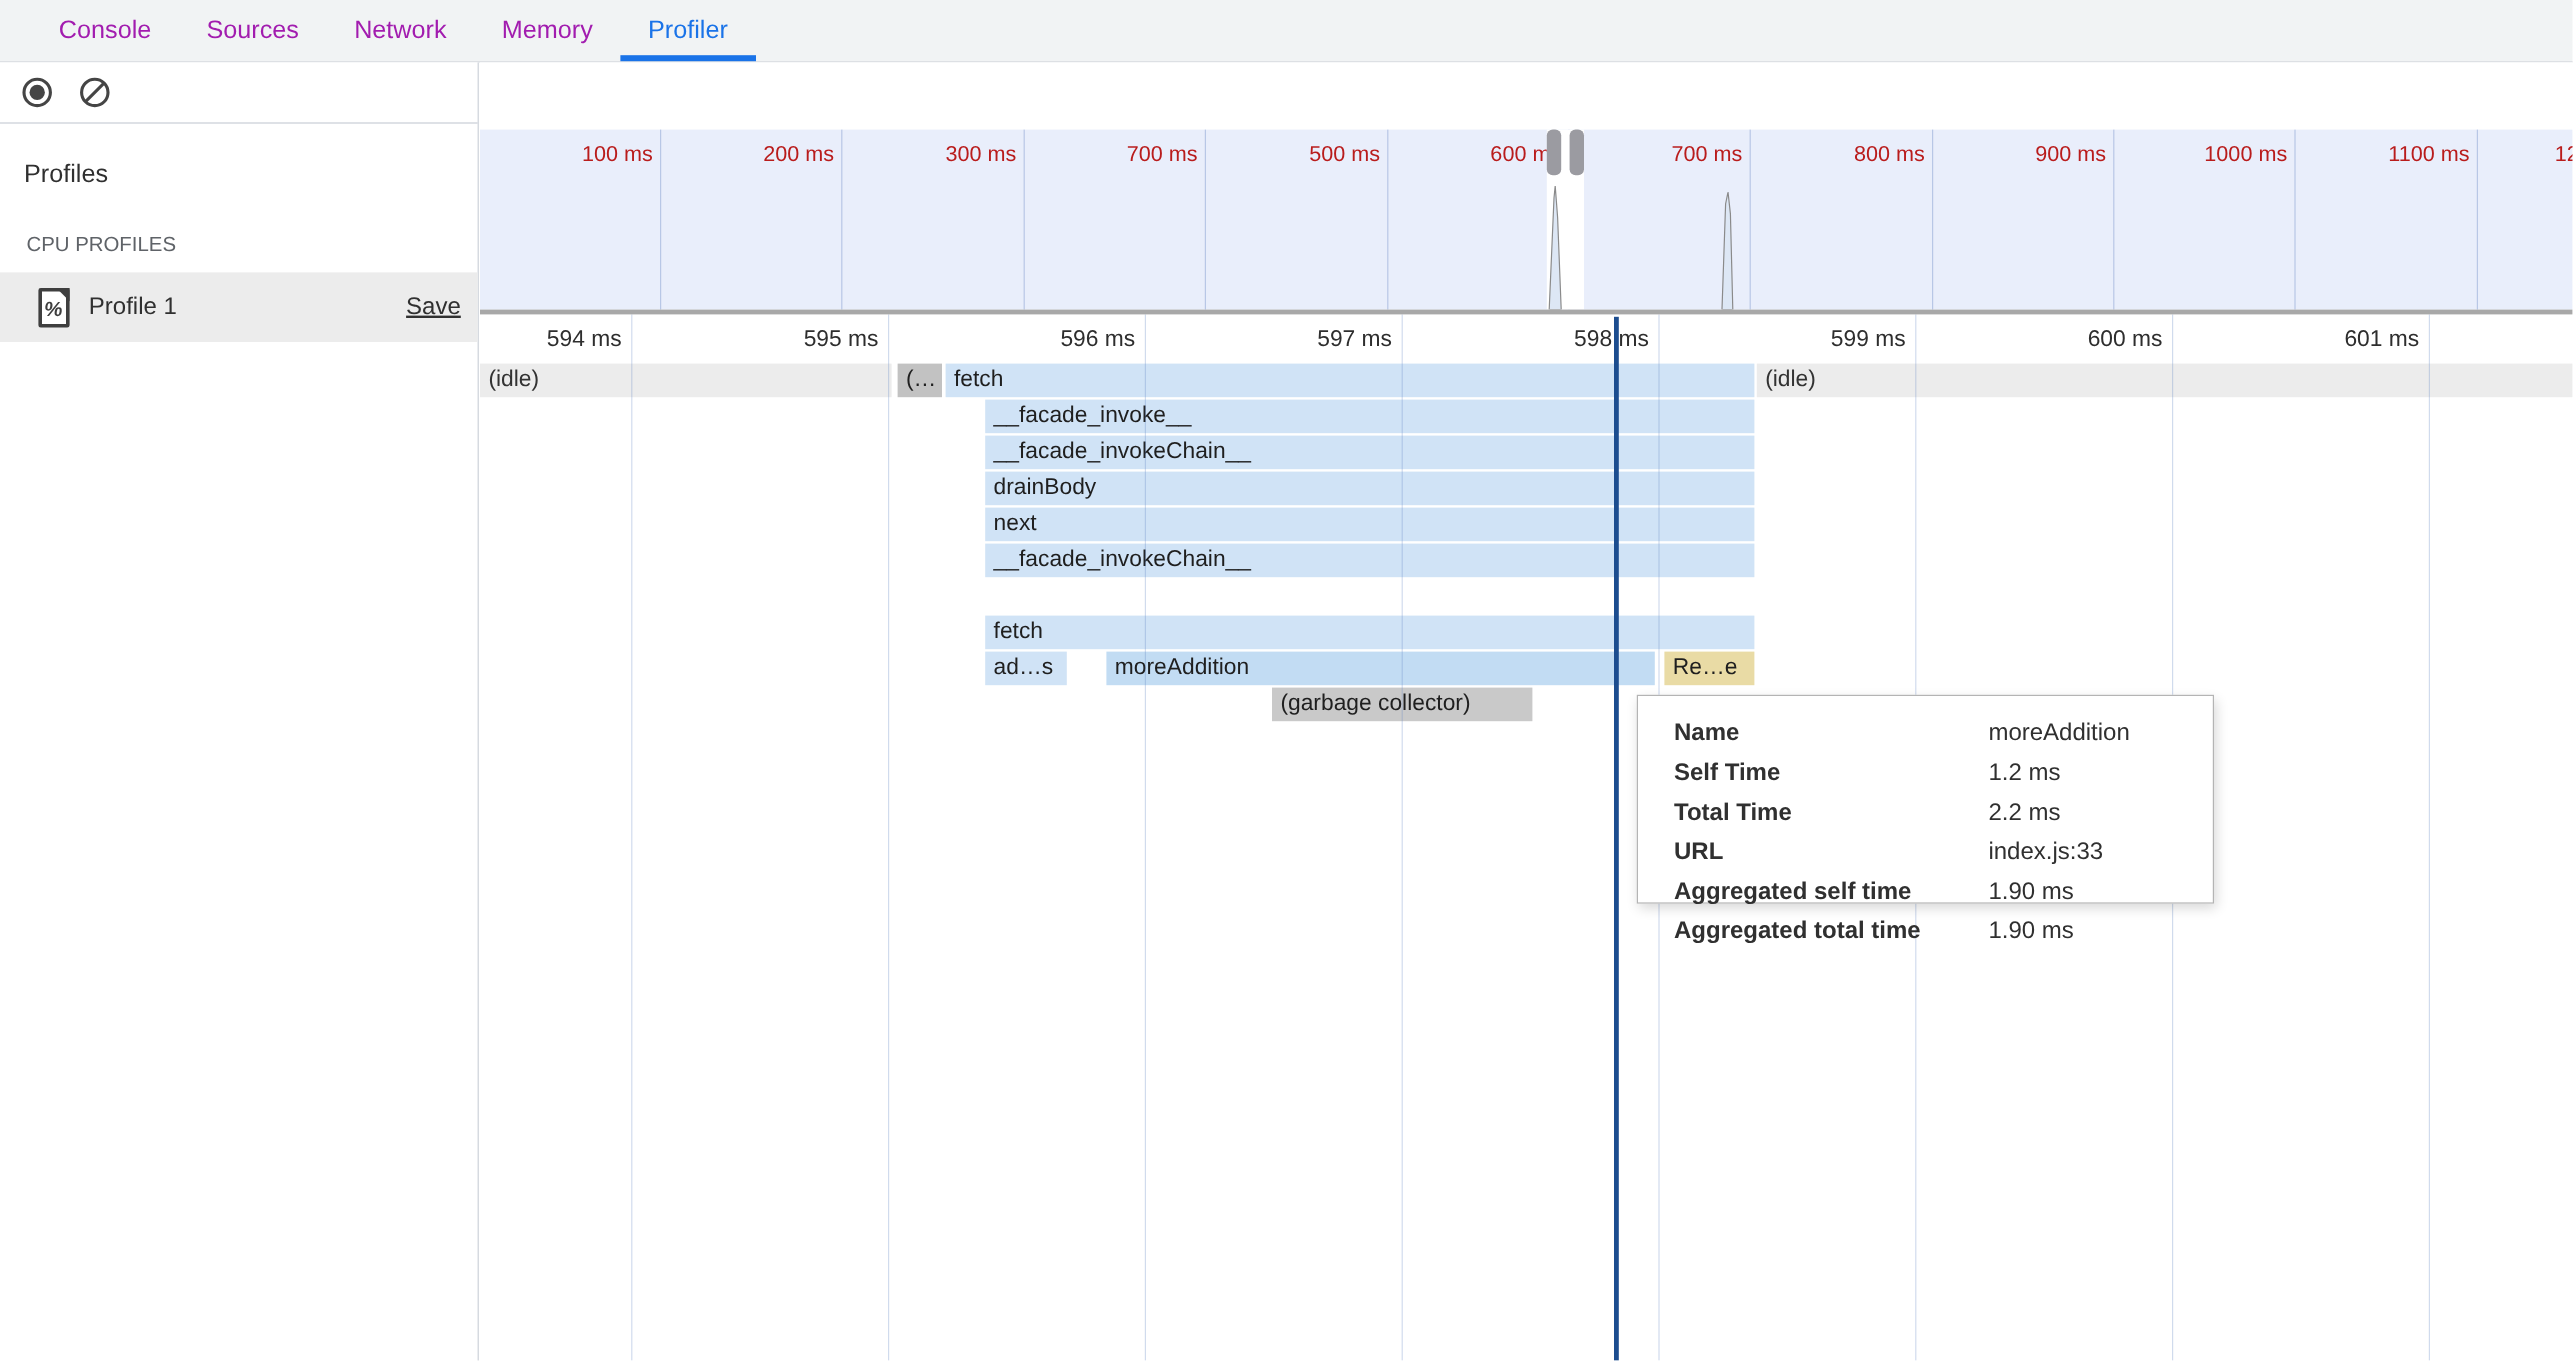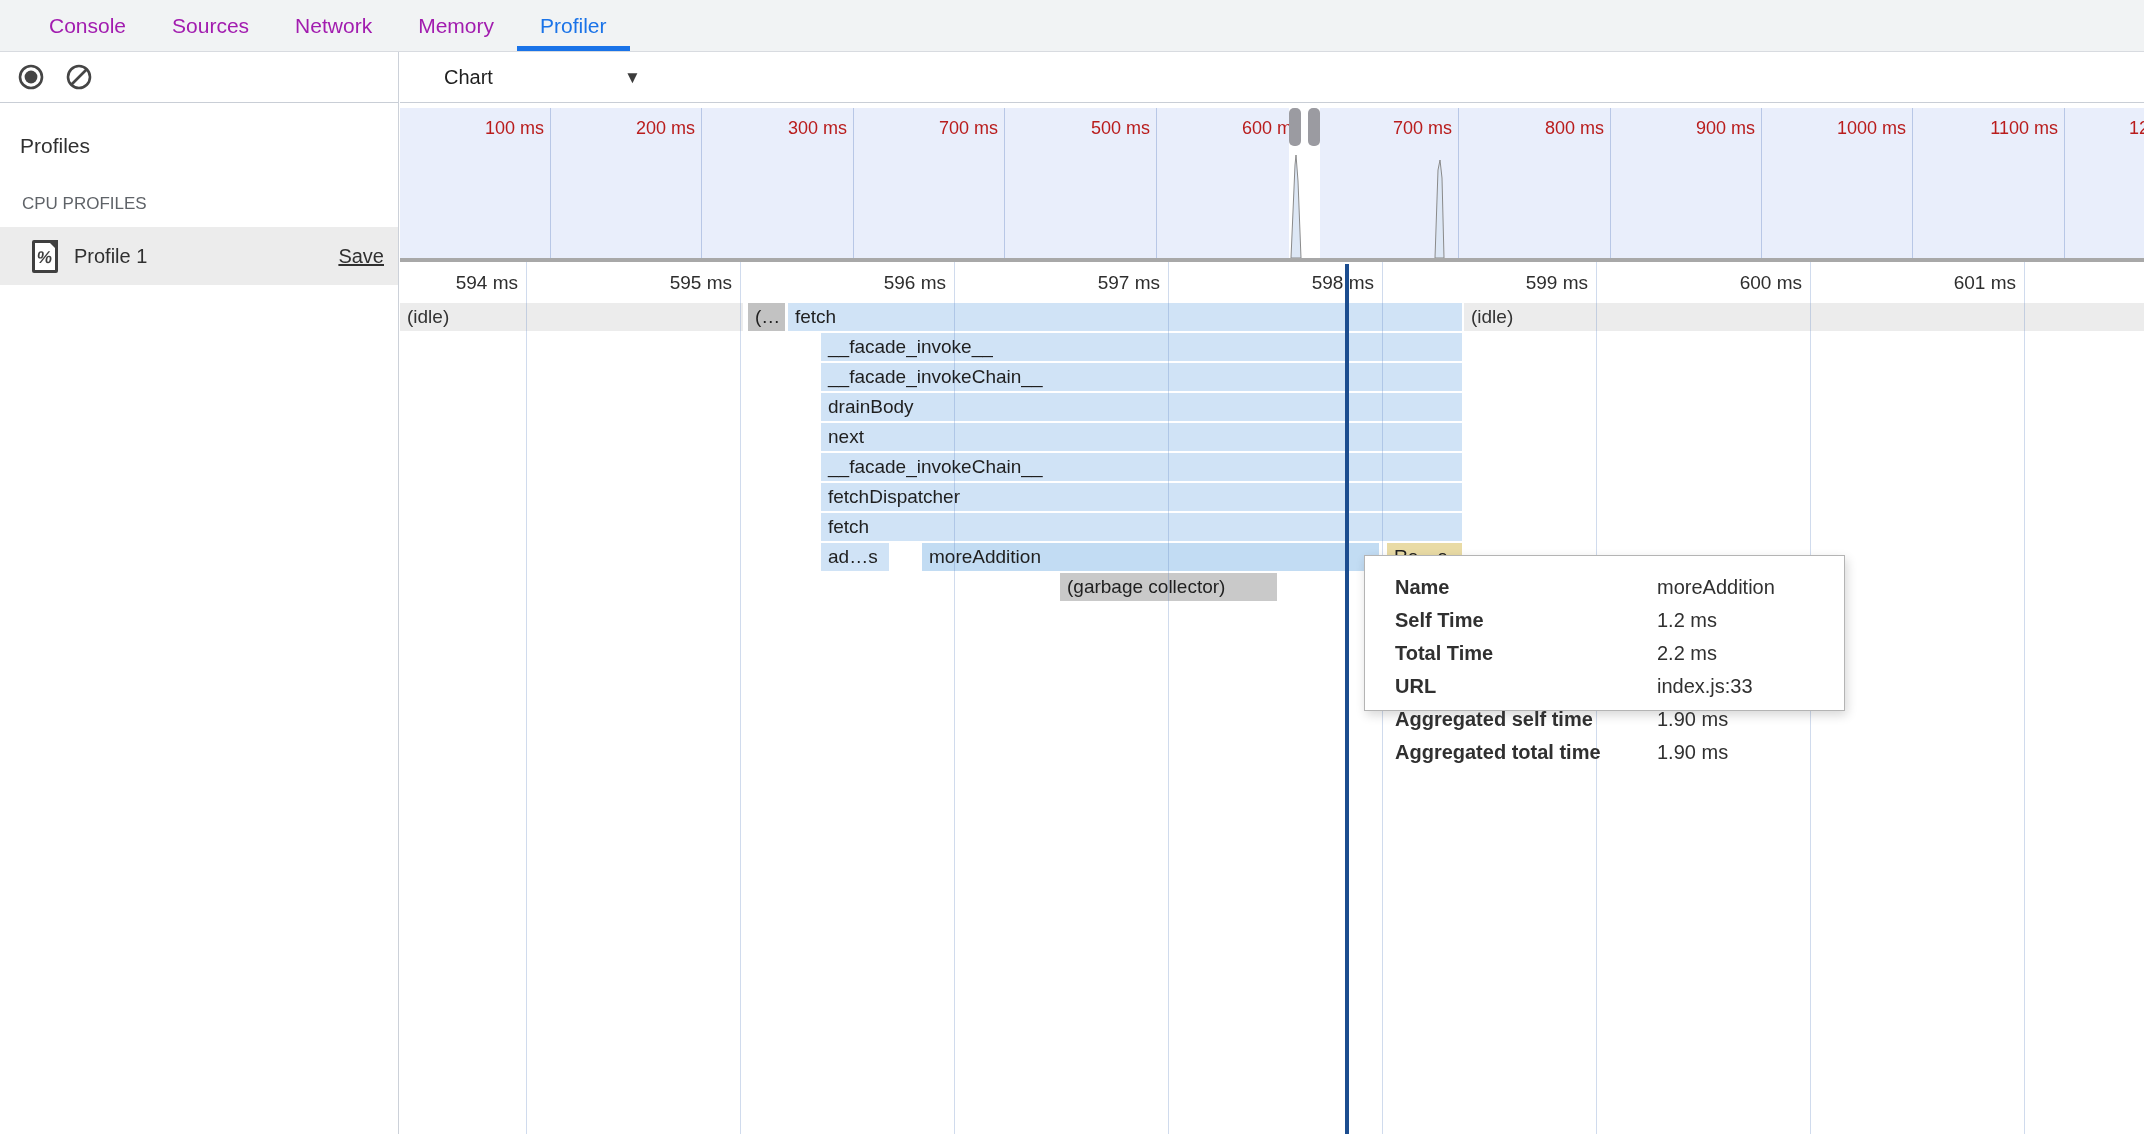--- a/index.html
+++ b/index.html
@@ -55,21 +55,21 @@
          padding-left:7px; overflow:hidden; white-space:nowrap; z-index:2; cursor:pointer; }
   .bar.idle  { background:#ececec; color:#333; }
   .bar.trunc { background:#c2c2c2; }
   .bar.fn    { background:#d0e3f6; }
   .bar.fn-hover { background:#c2dcf3; }
   .bar.hl    { background:#e9dba5; }
   .bar.gc    { background:#c9c9c9; }
   .marker-line { position:absolute; left:945px; top:212px; width:4px; height:870px; background:#1c4d8f; z-index:7; }
 
   
-  .tooltip { position:absolute; left:964px; top:503px; width:481px; height:156px; background:#fff;
+  .tooltip { position:absolute; left:964px; top:527px; width:481px; height:174px; background:#fff;
              border:1px solid #b4b4b4; box-shadow:2px 4px 10px rgba(0,0,0,0.16); z-index:10; padding:15px 0 0 30px; }
   .tt-row { display:flex; line-height:33px; font-size:20px; color:#303030; }
   .tt-label { font-weight:bold; width:262px; }
 </style>
 </head>
 <body>
 
 <div class="screen">
 
   <div class="tabbar">
@@ -98,24 +98,20 @@
         <span class="fold"></span>
         <span class="glyph">%</span>
       </div>
       <div class="profile-name">Profile 1</div>
       <div class="save-link">Save</div>
     </div>
   </div>
 
   <div class="main">
 
-    <div class="chart-toolbar">
-      <div class="chart-select">Chart</div>
-      <div class="chart-arrow">▼</div>
-    </div>
 
     <div class="overview"></div>
     <div class="ov-divider" style="left:150px"></div>
     <div class="ov-divider" style="left:301px"></div>
     <div class="ov-divider" style="left:453px"></div>
     <div class="ov-divider" style="left:604px"></div>
     <div class="ov-divider" style="left:756px"></div>
     <div class="ov-divider" style="left:907px"></div>
     <div class="ov-divider" style="left:1058px"></div>
     <div class="ov-divider" style="left:1210px"></div>
@@ -171,21 +167,20 @@
     <div class="bar idle" style="left:0px;    top:251px; width:343px">(idle)</div>
     <div class="bar trunc" style="left:348px; top:251px; width:37px">(…</div>
     <div class="bar fn" style="left:388px;  top:251px; width:674px">fetch</div>
     <div class="bar idle" style="left:1064px; top:251px; width:680px">(idle)</div>
 
     <div class="bar fn" style="left:421px; top:281px; width:641px">__facade_invoke__</div>
     <div class="bar fn" style="left:421px; top:311px; width:641px">__facade_invokeChain__</div>
     <div class="bar fn" style="left:421px; top:371px; width:641px">next</div>
     <div class="bar fn" style="left:421px; top:341px; width:641px">drainBody</div>
     <div class="bar fn" style="left:421px; top:401px; width:641px">__facade_invokeChain__</div>
-    <div class="bar fn" style="left:421px; top:431px; width:641px">fetchDispatcher</div>
     <div class="bar fn" style="left:421px; top:461px; width:641px">fetch</div>
 
     <div class="bar fn" style="left:421px; top:491px; width:68px">ad…s</div>
     <div class="bar fn-hover" style="left:522px; top:491px; width:457px">moreAddition</div>
     <div class="bar hl" style="left:987px; top:491px; width:75px">Re…e</div>
 
     <div class="bar gc" style="left:660px; top:521px; width:217px">(garbage collector)</div>
 
     <div class="marker-line"></div>
 

